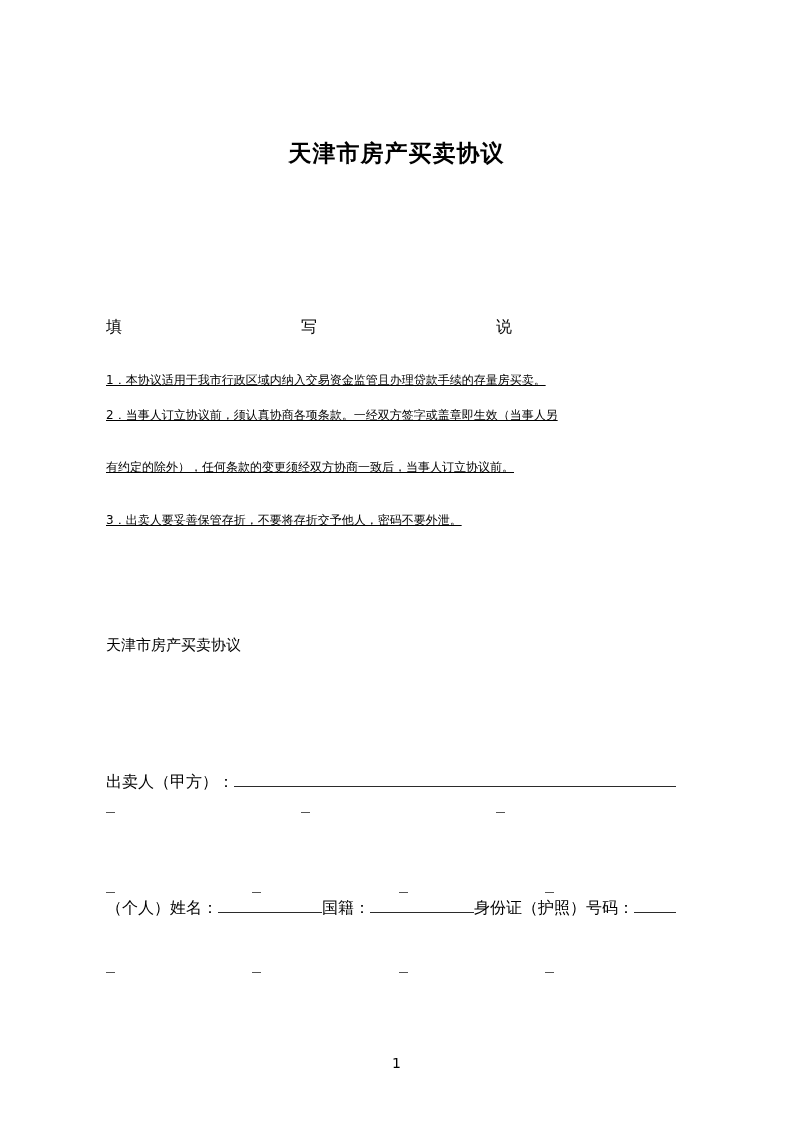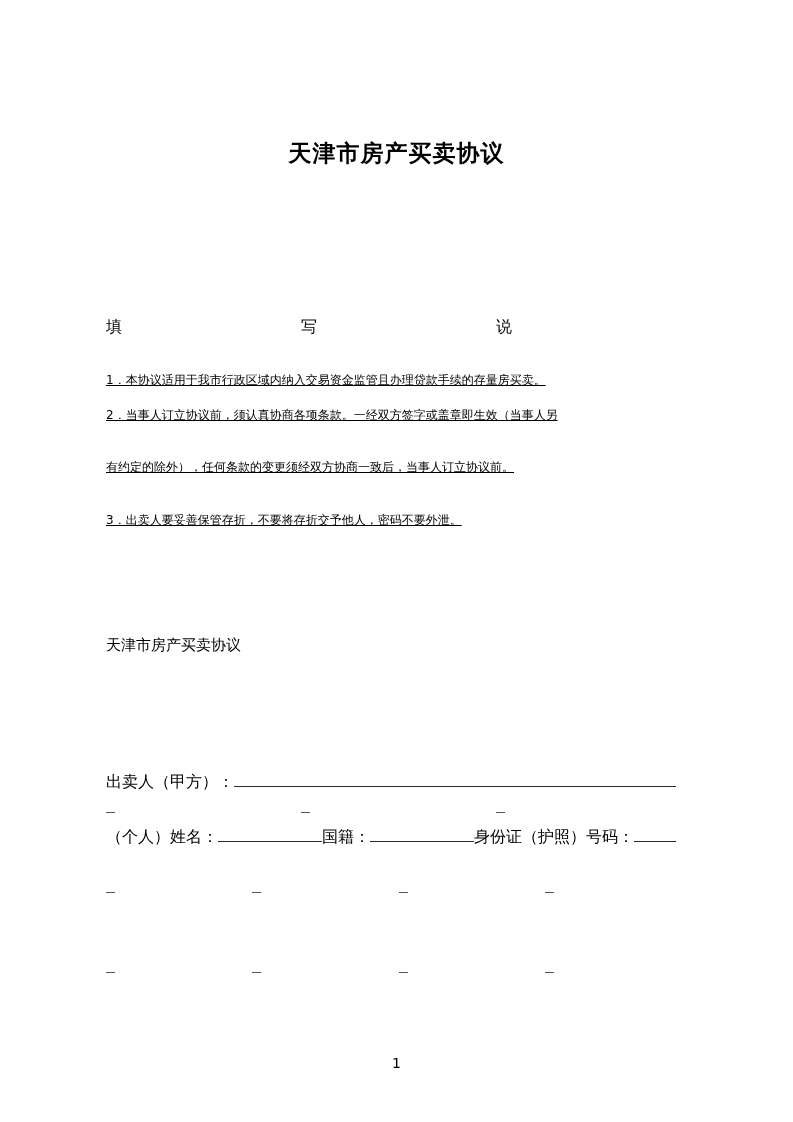--- a/index.html
+++ b/index.html
@@ -73,21 +73,21 @@
 
   
   .form-row {
     position: absolute;
     left: 106px;
     font-size: 16px;
     line-height: 28px;
     white-space: nowrap;
   }
   .row-seller  { top: 768px; }
-  .row-person  { top: 823px; text-align: right; }
+  .row-person  { top: 894px; text-align: right; }
   .row-legal   { top: 930px; }
 
   .fld {
     display: inline-block;
     border-bottom: 1px solid #2b2b2b;
     vertical-align: baseline;
     height: 17px;
   }
   .fld-seller { width: 470px; }
   .fld-name   { width: 104px; }

